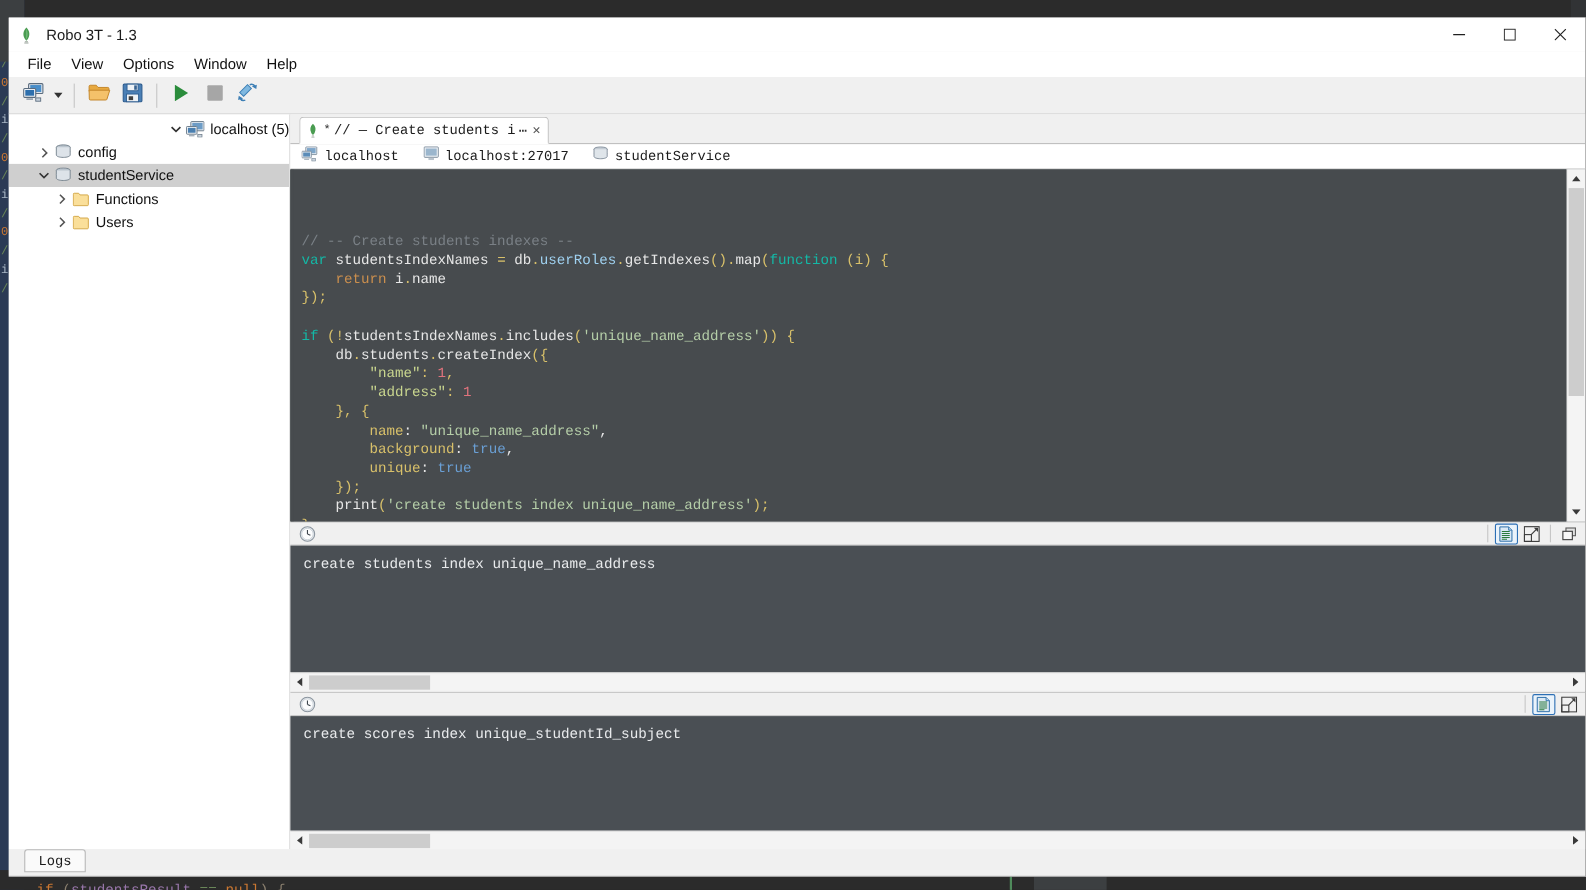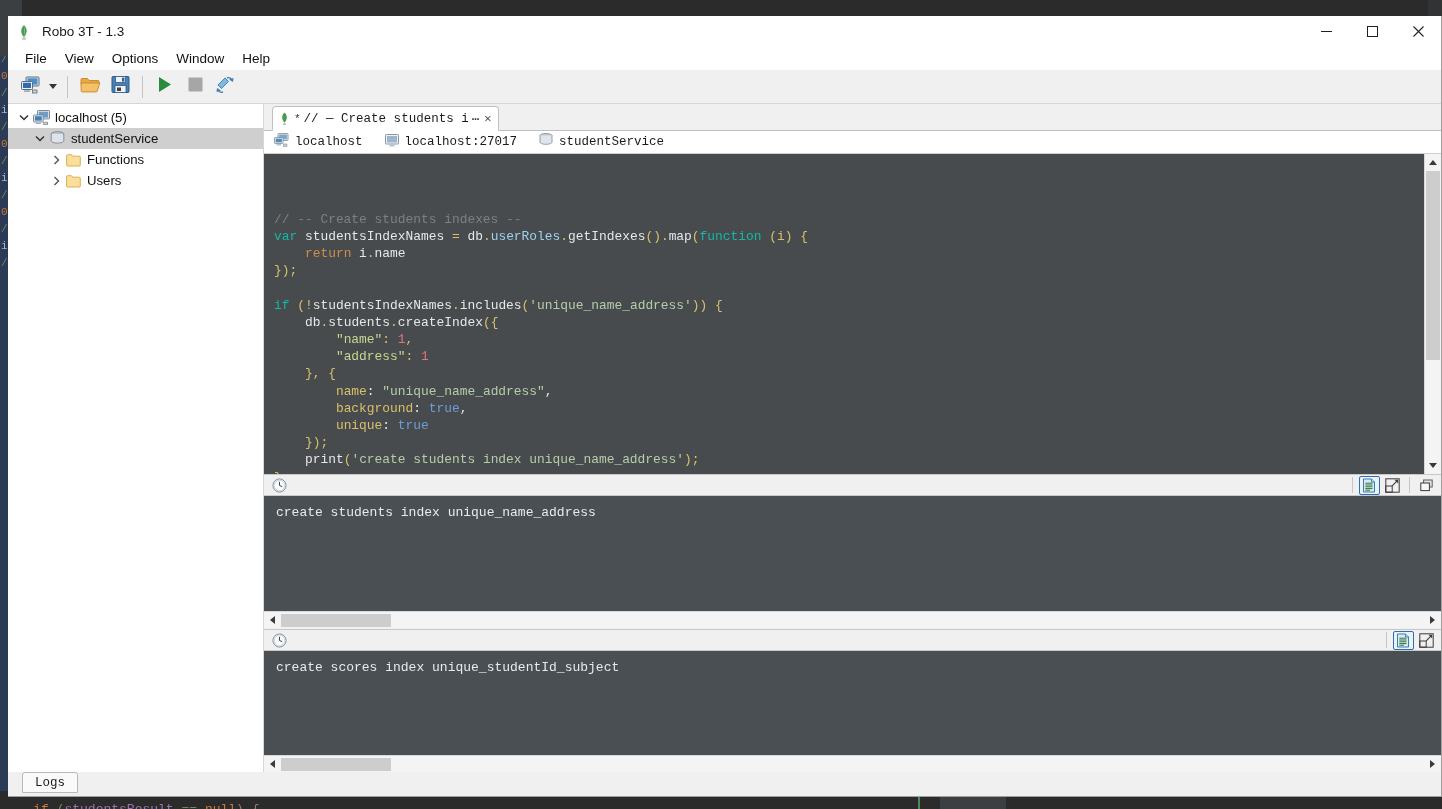--- a/index.html
+++ b/index.html
@@ -376,37 +376,52 @@
           <path d="M17 5 a4 4 0 0 0 -5 -2" stroke="#3d7fb5" stroke-width="1.4" fill="none"></path>
           <polygon points="18,7 14,4.5 18.5,3" fill="#3d7fb5"></polygon>
         </svg>
       </span>
     </div>
   </div>
 
   <div class="body-split">
 
     <div class="sidebar" id="sidebar">
-        <div class="tree-row" style="padding-left: 8px;">
+        <div class="tree-row" style="padding-left: 8px; justify-content: flex-end;">
           <span class="twisty">
             <svg width="10" height="7" viewBox="0 0 10 7">
               <polyline points="1,1.5 5,5.5 9,1.5" fill="none" stroke="#333" stroke-width="1.5"></polyline>
             </svg>
           </span>
           <span class="tree-ico">
             <svg width="17" height="15" viewBox="0 0 17 15">
               <rect x="4.5" y="0.5" width="12" height="8.4" rx="0.7" fill="#e8edf2" stroke="#6e7d8c" stroke-width="0.9"></rect>
               <rect x="5.8" y="1.7" width="9.4" height="5.9" fill="#6d9cc6"></rect>
               <rect x="0.5" y="5" width="9.6" height="7" rx="0.7" fill="#f5f8fa" stroke="#6e7d8c" stroke-width="0.9"></rect>
               <rect x="1.8" y="6.2" width="7" height="4.5" fill="#4a7fb0"></rect>
               <rect x="2.8" y="12.6" width="5" height="1.4" fill="#a5b0ba"></rect>
               <rect x="10.8" y="12.2" width="3.8" height="2.5" fill="#ccd5dd" stroke="#6e7d8c" stroke-width="0.7"></rect>
             </svg>
           </span>
           <span class="tree-label">localhost (5)</span>
+        </div>
+        <div class="tree-row" style="padding-left: 24px;">
+          <span class="twisty">
+            <svg width="7" height="10" viewBox="0 0 7 10">
+              <polyline points="1.5,1 5.5,5 1.5,9" fill="none" stroke="#555" stroke-width="1.4"></polyline>
+            </svg>
+          </span>
+          <span class="tree-ico">
+            <svg width="15" height="15" viewBox="0 0 15 15">
+              <ellipse cx="7.5" cy="2.9" rx="6.3" ry="2.2" fill="#bac4cd" stroke="#77848f" stroke-width="0.85"></ellipse>
+              <path d="M1.2 2.9 v3.4 c0 1.25 2.85 2.2 6.3 2.2 s6.3-0.95 6.3-2.2 V2.9" fill="#dde3e9" stroke="#77848f" stroke-width="0.85"></path>
+              <path d="M1.2 6.5 v3.4 c0 1.25 2.85 2.2 6.3 2.2 s6.3-0.95 6.3-2.2 V6.5" fill="#dde3e9" stroke="#77848f" stroke-width="0.85"></path>
+            </svg>
+          </span>
+          <span class="tree-label">config</span>
         </div>
         <div class="tree-row selected" style="padding-left: 24px;">
           <span class="twisty">
             <svg width="10" height="7" viewBox="0 0 10 7">
               <polyline points="1,1.5 5,5.5 9,1.5" fill="none" stroke="#333" stroke-width="1.5"></polyline>
             </svg>
           </span>
           <span class="tree-ico">
             <svg width="15" height="15" viewBox="0 0 15 15">
               <ellipse cx="7.5" cy="2.9" rx="6.3" ry="2.2" fill="#bac4cd" stroke="#77848f" stroke-width="0.85"></ellipse>

